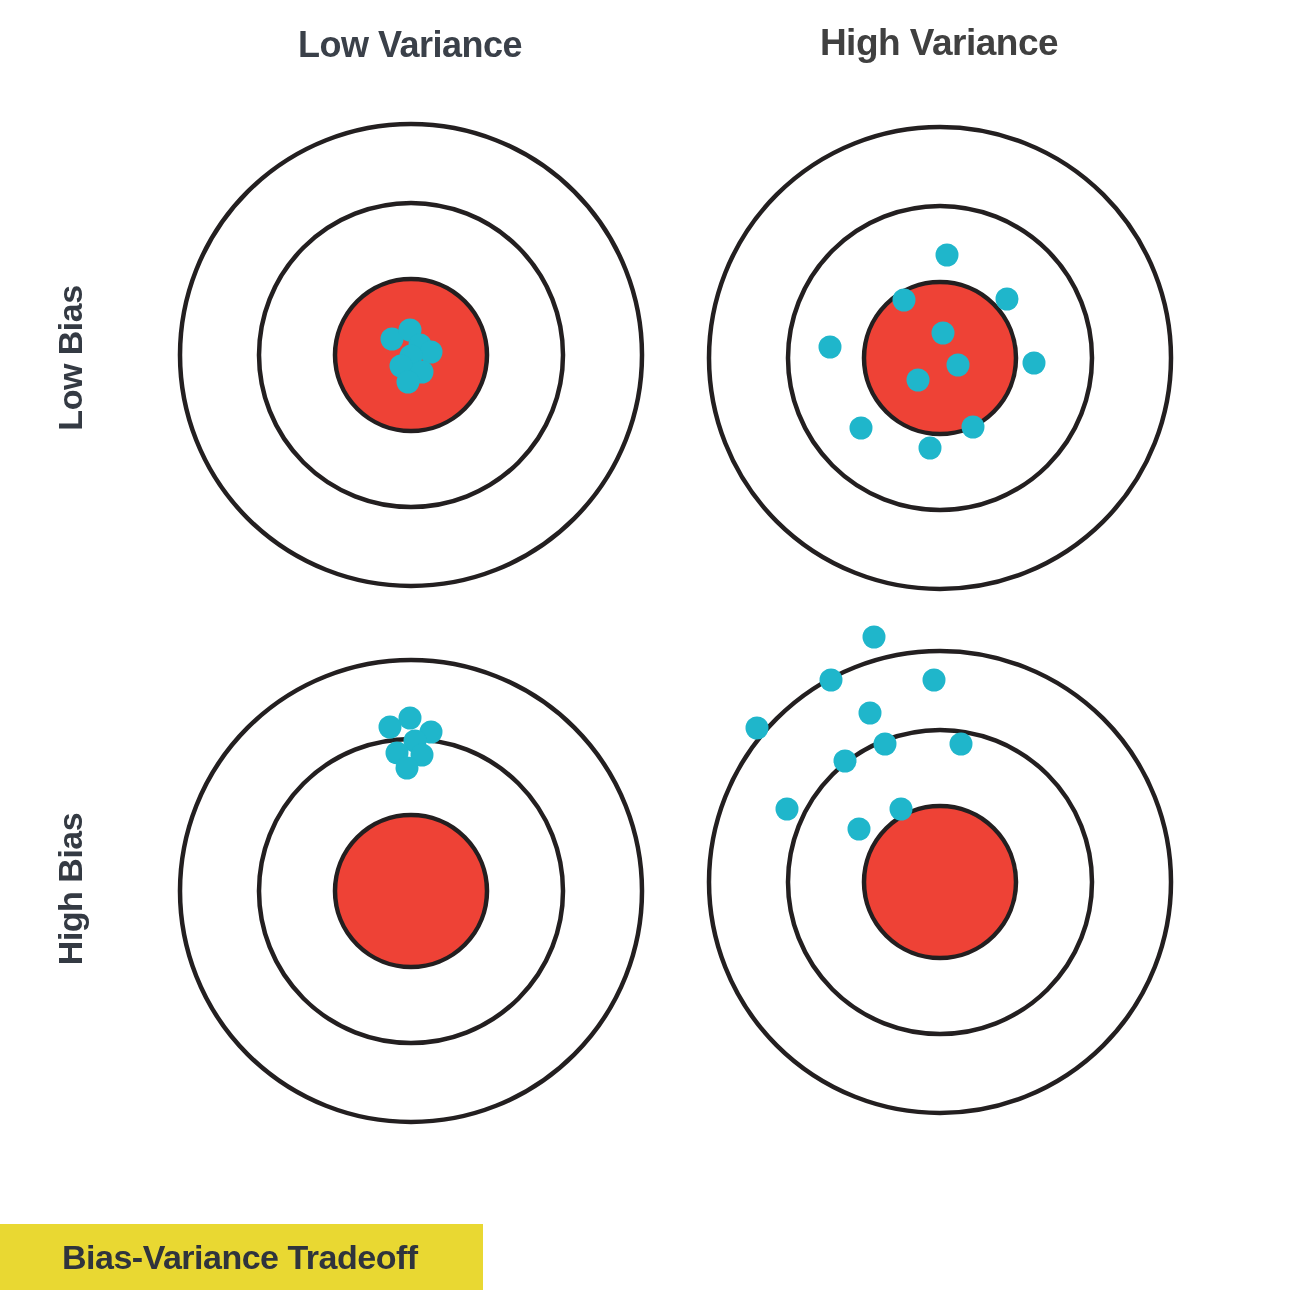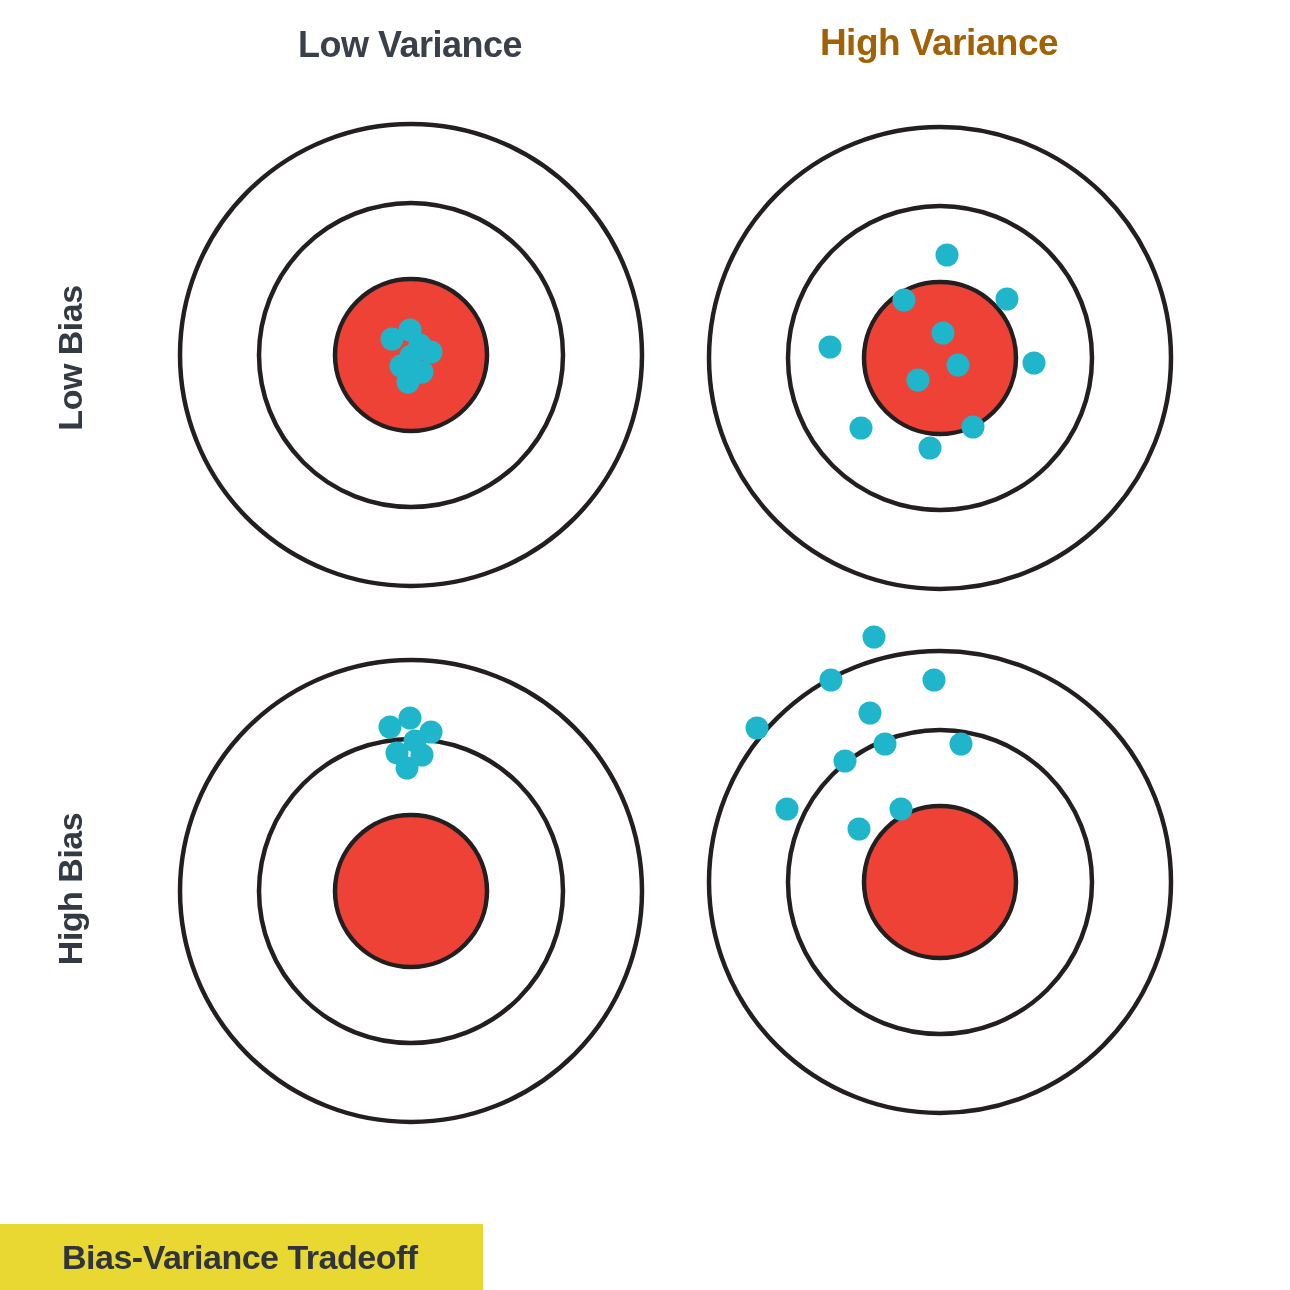--- a/index.html
+++ b/index.html
@@ -85,21 +85,21 @@
     white-space: nowrap;
   }
 </style>
 </head>
 <body style="background: rgb(255, 255, 255);">
 
 <div class="canvas">
 
   <div class="col-header col-left" style="color: rgb(58, 64, 73);">Low Variance</div>
 
-  <div class="col-header col-right" style="color: #a16207;">High Variance</div>
+  <div class="col-header col-right" style="color: #404040;">High Variance</div>
 
   <div class="row-label row-top" style="color: rgb(52, 58, 67);">Low Bias</div>
 
   <div class="row-label row-bottom" style="color: rgb(52, 58, 67);">High Bias</div>
 
   <svg class="targets-svg" viewBox="0 0 1290 1290" xmlns="http://www.w3.org/2000/svg">
       <g>
         <circle cx="411" cy="355" r="231" fill="#FFFFFF" stroke="#231F20" stroke-width="4.5"></circle>
         <circle cx="411" cy="355" r="152" fill="#FFFFFF" stroke="#231F20" stroke-width="4.5"></circle>
         <circle cx="411" cy="355" r="76" fill="#EE4236" stroke="#231F20" stroke-width="4.5"></circle>

